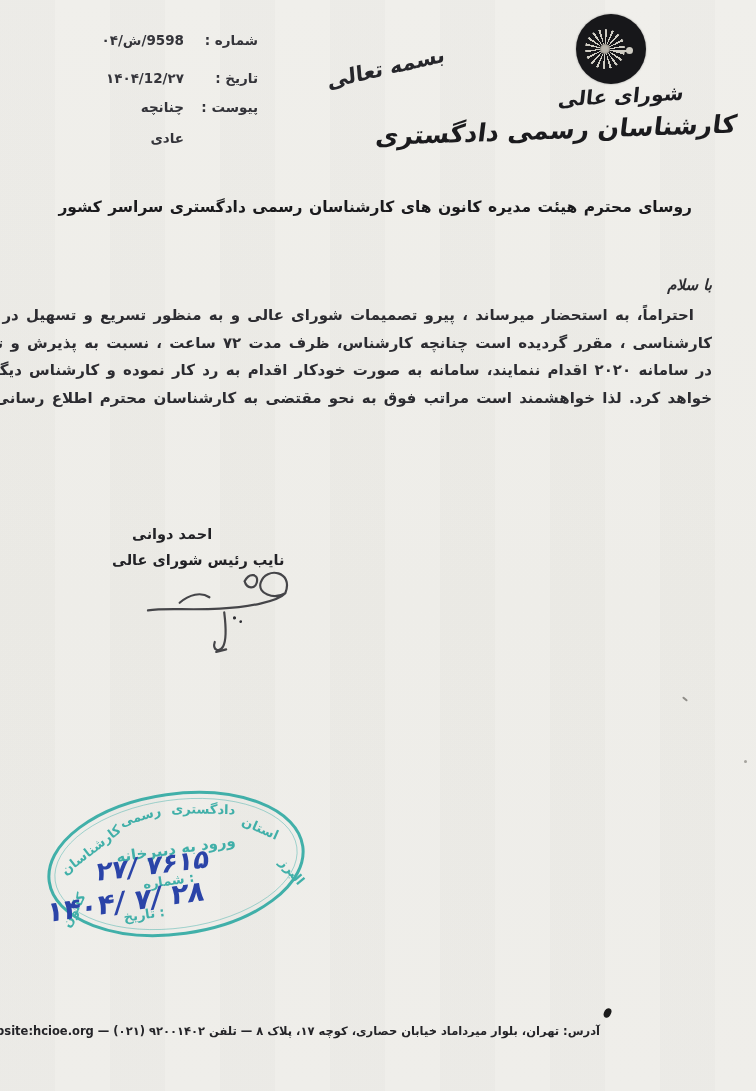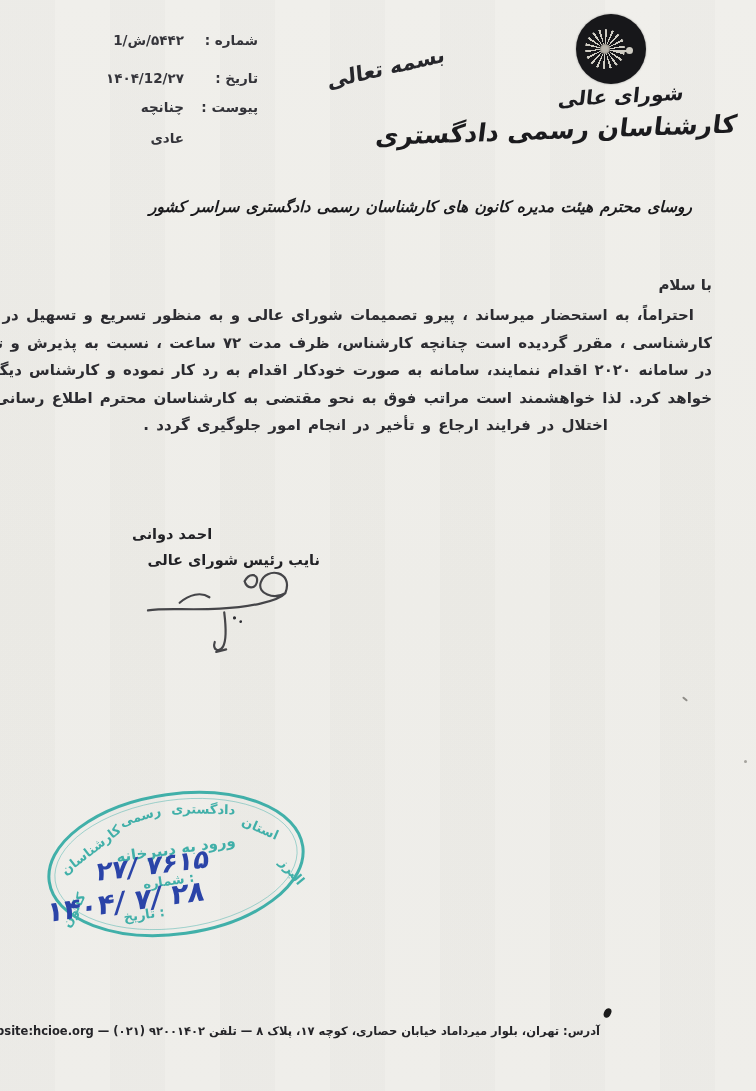--- a/index.html
+++ b/index.html
@@ -36,33 +36,33 @@
     background:#b8b4ab;box-shadow:inset 0 0 2px #55524c;}
   .seal-dot{position:absolute;right:13px;top:33px;width:7px;height:7px;border-radius:50%;background:#cfccc3;}
   .seal-link{position:absolute;right:19px;top:36px;width:13px;height:1.5px;background:#cfccc3;}
   .org1{left:556px;top:84px;width:130px;text-align:center;font-size:20px;font-weight:bold;
     color:#1c1c20;transform:skewX(-9deg) rotate(-3deg);}
   .org2{left:478px;top:114px;width:258px;text-align:center;font-size:25px;font-weight:bold;
     color:#1b1b1e;transform:skewX(-9deg) rotate(-2deg);}
 
   
   .recipient{right:64px;top:198px;font-size:15.5px;font-weight:bold;color:#1a1a1d;
-    word-spacing:1px;font-style:italic;}
+    word-spacing:1px;}
 
   
-  .salutation{right:44px;top:276px;font-size:15px;font-weight:bold;}
+  .salutation{right:44px;top:276px;font-size:15px;font-weight:bold;font-style:italic;}
   .body-block{right:44px;top:302px;left:38px;font-size:15px;font-weight:bold;
     color:#2c2c31;word-spacing:2px;}
   .body-line{direction:rtl;text-align:right;white-space:nowrap;line-height:27.5px;}
   .indent1{margin-left:0;padding-right:18px;}
   .indent5{padding-right:104px;}
 
   
   .sig-name{left:132px;top:526px;width:168px;text-align:left;font-size:14.5px;font-weight:bold;color:#222226;}
-  .sig-title{left:112px;top:552px;width:208px;text-align:right;font-size:14.5px;font-weight:bold;color:#222226;}
+  .sig-title{left:112px;top:552px;width:208px;text-align:left;font-size:14.5px;font-weight:bold;color:#222226;}
   .sig-scribble{left:128px;top:556px;transform:rotate(-3deg);}
 
   
   .stamp{left:40px;top:788px;width:272px;height:152px;transform:rotate(-8deg);}
   .stamp svg text{font-family:"DejaVu Sans",sans-serif;}
   .hand{font-family:"DejaVu Sans",sans-serif;direction:ltr;font-weight:bold;line-height:1;}
   .hand-number{left:96px;top:852px;font-size:26px;transform:rotate(-7deg) skewX(-12deg);}
   .hand-date{left:46px;top:888px;font-size:28px;transform:rotate(-8deg) skewX(-10deg);}
 
   
@@ -72,21 +72,21 @@
     direction:rtl;white-space:nowrap;text-align:right;}
   .speck1{left:682px;top:698px;width:6px;height:2px;background:#8f8d88;transform:rotate(40deg);border-radius:2px;}
   .speck2{left:744px;top:760px;width:3px;height:3px;background:#a5a39e;border-radius:50%;}
 </style>
 </head>
 <body>
 
 <div class="abs meta">
   <div class="meta-row m1">
     <span class="meta-label rtl">شماره :</span>
-    <span class="meta-value rtl">۵۴۴۲/ش/1</span>
+    <span class="meta-value rtl">9598/ش/۰۴</span>
   </div>
   <div class="meta-row m2">
     <span class="meta-label rtl">تاریخ :</span>
     <span class="meta-value rtl">۱۴۰۴/12/۲۷</span>
   </div>
   <div class="meta-row m3">
     <span class="meta-label rtl">پیوست :</span>
     <span class="meta-value rtl">چنانچه</span>
   </div>
   <div class="meta-row m4">
@@ -107,21 +107,20 @@
 <div class="abs org2 rtl nowrap">کارشناسان رسمی دادگستری</div>
 
 <div class="abs recipient rtl nowrap">روسای محترم هیئت مدیره کانون های کارشناسان رسمی دادگستری سراسر کشور</div>
 
 <div class="abs salutation rtl">با سلام</div>
 <div class="abs body-block">
   <div class="body-line indent1">احتراماً، به استحضار میرساند ، پیرو تصمیمات شورای عالی و به منظور تسریع و تسهیل در روند اجرای قرار</div>
   <div class="body-line">کارشناسی ، مقرر گردیده است چنانچه کارشناس، ظرف مدت ۷۲ ساعت ، نسبت به پذیرش و تایید کار ارجاعی</div>
   <div class="body-line">در سامانه ۲۰۲۰ اقدام ننمایند، سامانه به صورت خودکار اقدام به رد کار نموده و کارشناس دیگری را جایگزین</div>
   <div class="body-line">خواهد کرد. لذا خواهشمند است مراتب فوق به نحو مقتضی به کارشناسان محترم اطلاع رسانی گردد تا از بروز</div>
-  <div class="body-line indent5">اختلال در فرایند ارجاع و تأخیر در انجام امور جلوگیری گردد .</div>
 </div>
 
 <div class="abs sig-name rtl">احمد دوانی</div>
 <div class="abs sig-title rtl nowrap">نایب رئیس شورای عالی</div>
 <div class="abs sig-scribble">
   <svg width="210" height="100" viewBox="0 0 210 100">
     <g fill="none" stroke="#2e2e33" stroke-width="2.2" stroke-linecap="round" opacity="0.88">
       <path d="M158,40 C168,18 140,12 134,28 C130,39 146,46 158,40 C150,48 120,52 92,52 C60,52 36,48 20,50"></path>
       <path d="M118,26 c5,-9 15,-7 12,2 c-2,6 -10,6 -12,-2"></path>
       <path d="M52,44 c10,-8 22,-10 30,-4"></path>

